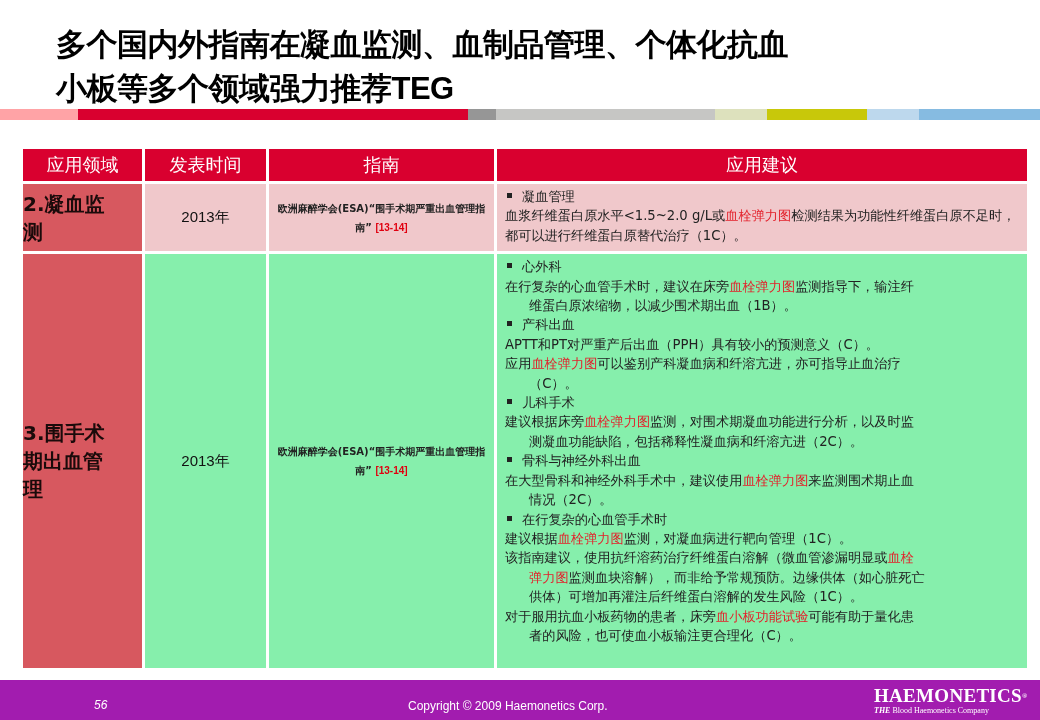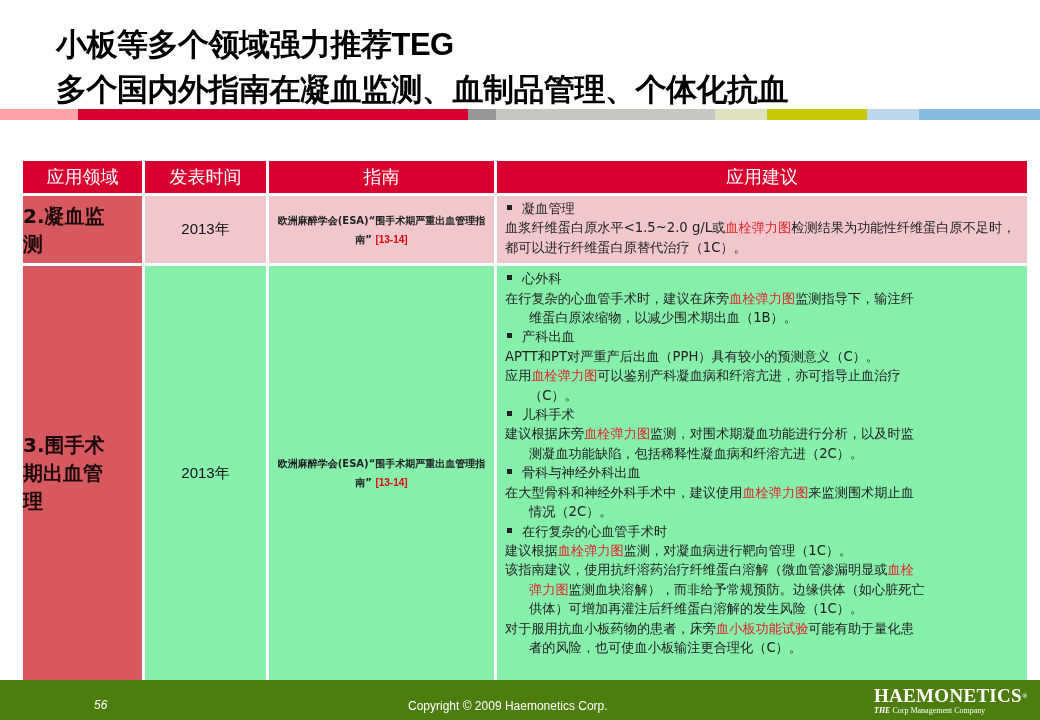--- a/index.html
+++ b/index.html
@@ -1,52 +1,52 @@
 <!DOCTYPE html>
 <html><head>
 <meta charset="utf-8">
 <style>
   html,body{margin:0;padding:0;}
   body{width:1040px;height:720px;position:relative;background:#ffffff;overflow:hidden;font-family:"DejaVu Sans","Liberation Sans",sans-serif;}
   .title{position:absolute;left:56px;top:22px;width:960px;font-size:31px;font-weight:bold;line-height:44px;color:#000;letter-spacing:-0.5px;font-family:"DejaVu Sans",sans-serif;}
   .title .en{font-family:"Liberation Sans",sans-serif;}
   .bands{position:absolute;left:0;top:109px;width:1040px;height:11px;}
   .band{position:absolute;top:0;height:11px;}
-  table{position:absolute;left:23px;top:161px;width:995px;border-collapse:separate;border-spacing:3px 3px;margin:-3px;table-layout:fixed;}
+  table{position:absolute;left:23px;top:149px;width:995px;border-collapse:separate;border-spacing:3px 3px;margin:-3px;table-layout:fixed;}
   th{background:#d9002f;color:#fff;font-weight:normal;font-size:18px;height:32px;padding:0;text-align:center;}
   td{padding:0;vertical-align:middle;}
   .c-area{background:#d7585f;color:#1a0a0a;font-weight:bold;font-size:20px;text-align:left;line-height:28px;}
   .r1 .c-date,.r1 .c-guide,.r1 .c-adv{background:#f0c8cb;}
   .r2 .c-date,.r2 .c-guide,.r2 .c-adv{background:#86efac;margin-left:16px;}
   .c-date{text-align:center;font-size:15px;color:#111;font-family:"Liberation Sans",sans-serif;}
   .c-date .cn{font-family:"DejaVu Sans",sans-serif;}
   .c-guide{text-align:center;font-size:10px;font-weight:bold;color:#222;line-height:19px;}
   .ref{color:#e00010;}
   .c-adv{vertical-align:top;font-size:13.2px;color:#222;line-height:19.4px;padding:3px 8px 6px 8px;text-align:left;}
   .adv-line{display:block;}
   .indent{padding-left:24px;display:block;}
   .bullet{display:block;}
   .bullet .sq{display:inline-block;width:5px;height:5px;background:#222;margin:0 10px 3px 2px;vertical-align:middle;}
   .hl{color:#e3202a;}
   .lat{font-family:"Liberation Sans",sans-serif;}
-  .footer{position:absolute;left:0;top:680px;width:1040px;height:40px;background:#4d7c0f;}
+  .footer{position:absolute;left:0;top:680px;width:1040px;height:40px;background:#a21caf;}
   .page-num{position:absolute;left:94px;top:18px;color:#fff;font-size:12px;font-style:italic;font-family:"Liberation Sans",sans-serif;}
   .copyright{position:absolute;left:408px;top:19px;color:#fff;font-size:12px;font-family:"Liberation Sans",sans-serif;}
   .logo{position:absolute;left:874px;top:6px;color:#fff;text-align:left;}
   .logo-main{font-family:"Liberation Serif",serif;font-weight:bold;font-size:19px;letter-spacing:0.3px;line-height:20px;}
   .logo-main sup{font-size:7px;vertical-align:top;}
   .logo-sub{font-family:"Liberation Serif",serif;font-size:8px;line-height:10px;}
   .logo-sub b{font-style:italic;}
 </style>
 </head>
 <body>
 
 <div class="title">
+  <div>多个国内外指南在凝血监测、血制品管理、个体化抗血</div>
   <div><span>小板等多个领域强力推荐</span><span class="en">TEG</span></div>
-  <div>多个国内外指南在凝血监测、血制品管理、个体化抗血</div>
 </div>
 
 <div class="bands">
   <div class="band" style="left:0;width:78px;background:#ffa3a6"></div>
   <div class="band" style="left:78px;width:390px;background:#d9002f"></div>
   <div class="band" style="left:468px;width:28px;background:#969696"></div>
   <div class="band" style="left:496px;width:219px;background:#c6c6c4"></div>
   <div class="band" style="left:715px;width:52px;background:#dde1bd"></div>
   <div class="band" style="left:767px;width:100px;background:#c8c80a"></div>
   <div class="band" style="left:867px;width:52px;background:#bdd8ed"></div>
@@ -122,15 +122,15 @@
       </td>
     </tr>
   </tbody>
 </table>
 
 <div class="footer">
   <span class="page-num">56</span>
   <span class="copyright">Copyright © 2009 Haemonetics Corp.</span>
   <div class="logo">
     <div class="logo-main"><span>HAEMONETICS</span><sup>®</sup></div>
-    <div class="logo-sub"><b>THE</b><span> Corp Management Company</span></div>
+    <div class="logo-sub"><b>THE</b><span> Blood Haemonetics Company</span></div>
   </div>
 </div>
 
 </body></html>

